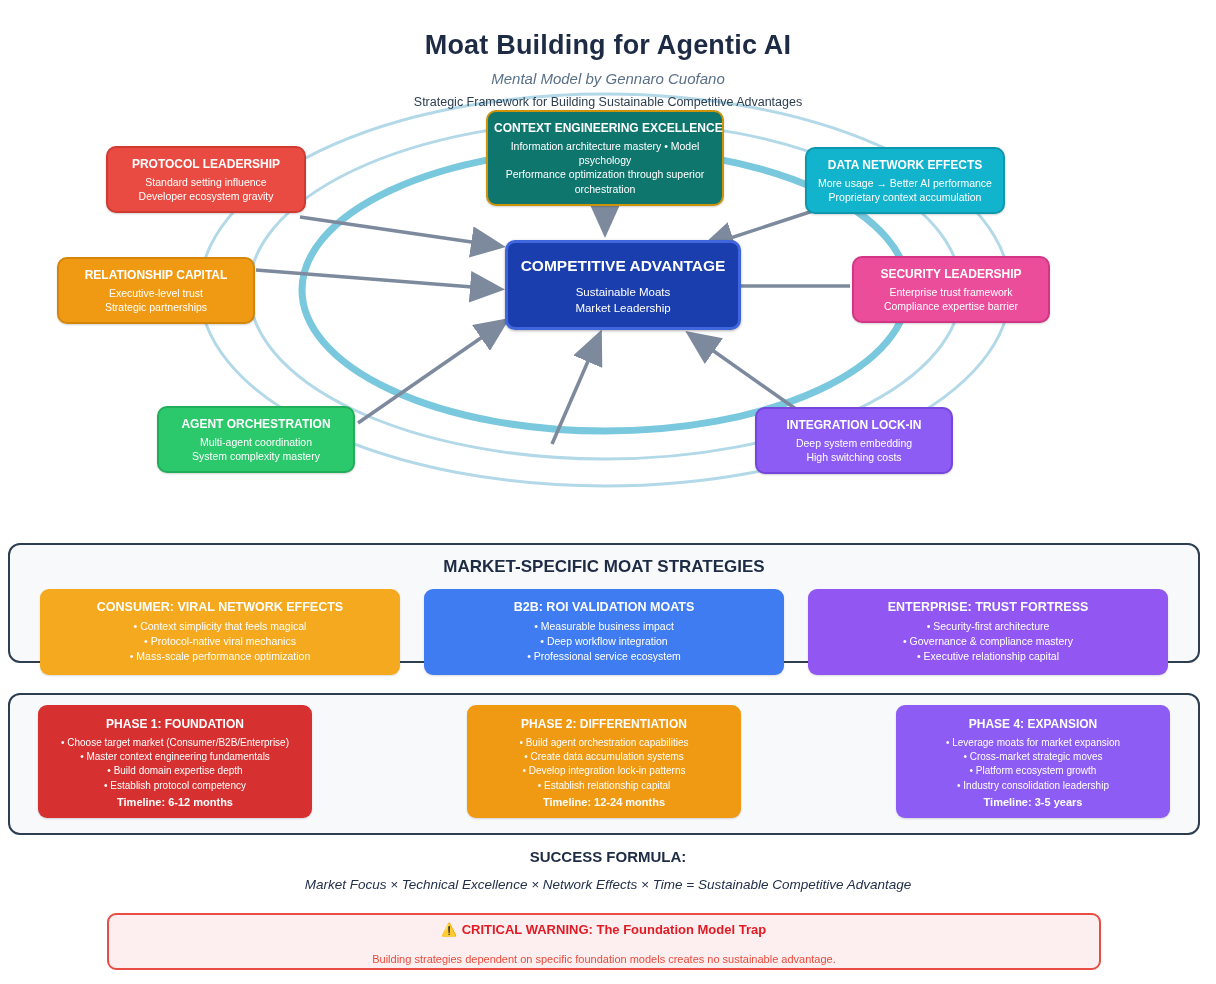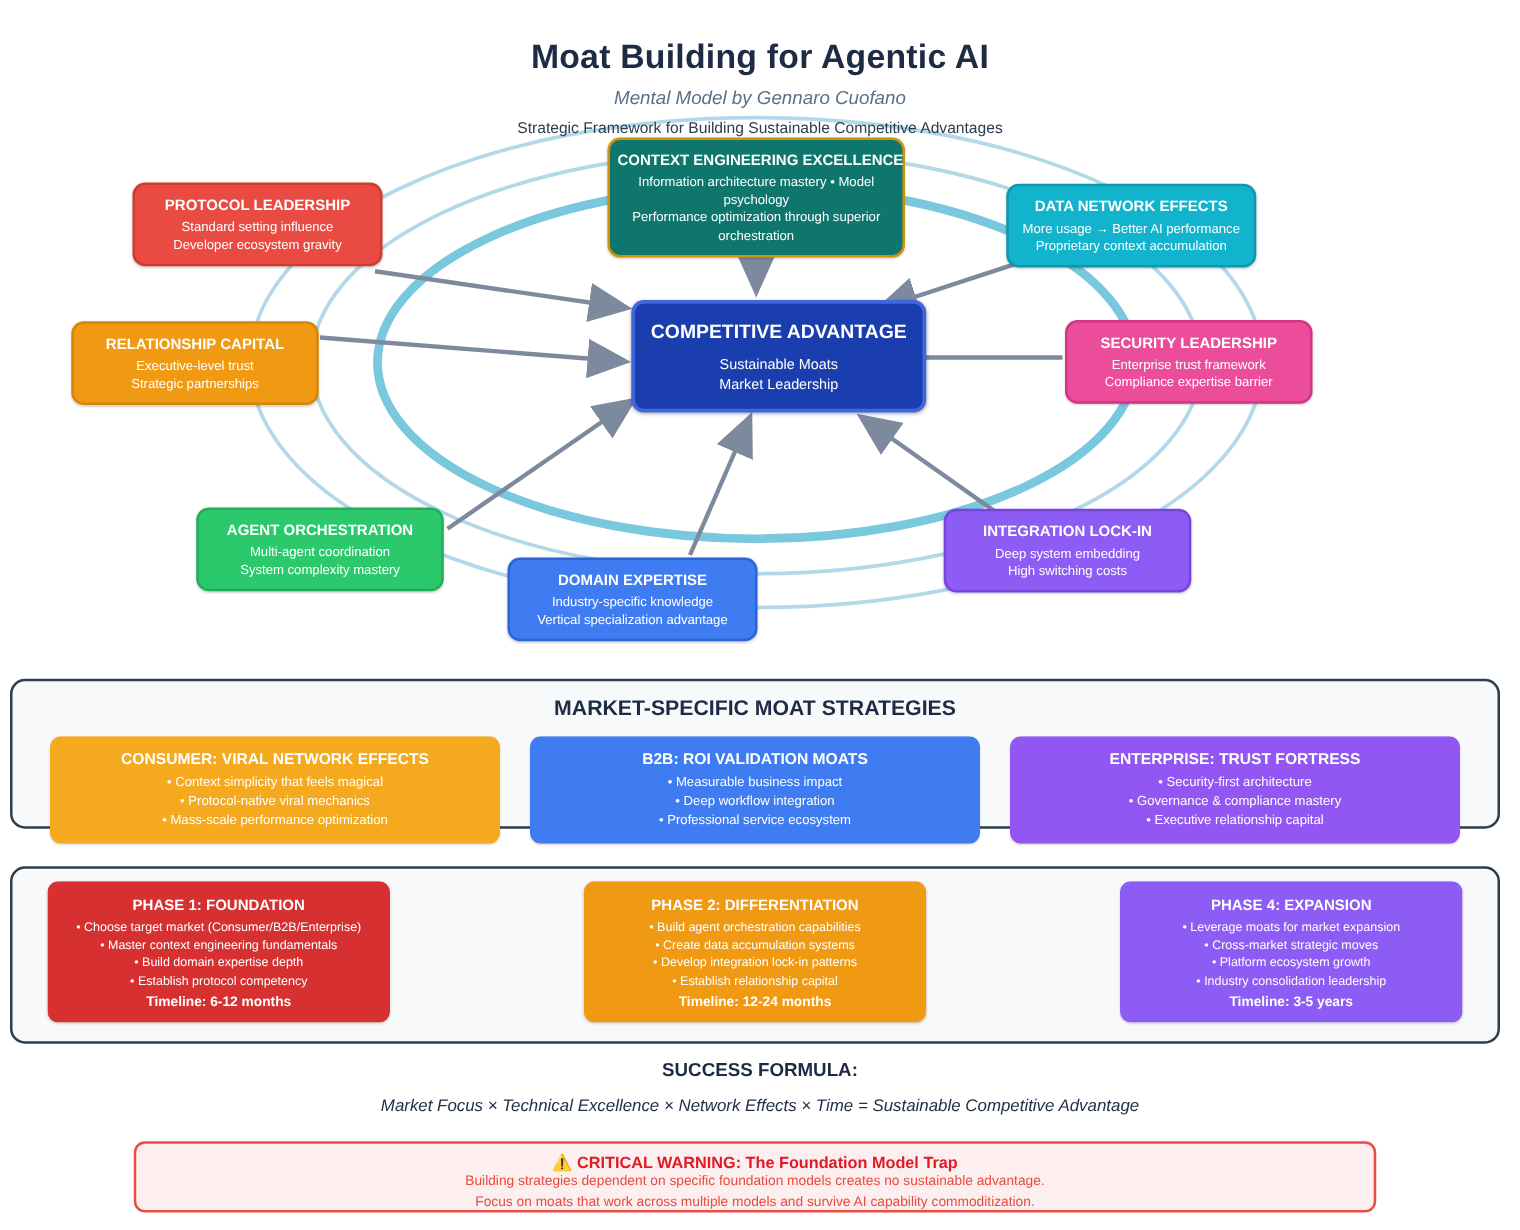--- a/index.html
+++ b/index.html
@@ -57,21 +57,21 @@
   .timeline { font-size:11px; font-weight:bold; margin-top:3px; }
 
   
   .success { position:absolute; left:0; top:848px; width:1216px; text-align:center; }
   .success-title { font-size:15px; font-weight:bold; color:#1e2b45; }
   .success-formula { margin-top:12px; font-size:13.5px; font-style:italic; color:#23304a; }
   .warning { position:absolute; left:107px; top:913px; width:994px; height:57px;
              background:#fdeef0; border:2px solid #e84c43; border-radius:9px;
              text-align:center; padding-top:7px; }
   .warning-title { font-size:13px; font-weight:bold; color:#e01b24; }
-  .warning-line { font-size:11px; color:#e74c3c; line-height:1.45; margin-top:1px; }
+  .warning-line { font-size:11px; color:#e74c3c; line-height:1.45; margin-top:15px; }
   .warning-line:first-of-type { margin-top:4px; }
 </style>
 </head>
 <body>
 
 <div class="canvas">
 
   <div class="hdr">
     <div class="hdr-title">Moat Building for Agentic AI</div>
     <div class="hdr-sub">Mental Model by Gennaro Cuofano</div>
@@ -128,25 +128,20 @@
   <div class="node c-pink" style="left:852px;top:256px;width:198px;">
     <div class="node-title">SECURITY LEADERSHIP</div>
     <div class="node-line">Enterprise trust framework</div>
     <div class="node-line">Compliance expertise barrier</div>
   </div>
   <div class="node c-green" style="left:157px;top:406px;width:198px;">
     <div class="node-title">AGENT ORCHESTRATION</div>
     <div class="node-line">Multi-agent coordination</div>
     <div class="node-line">System complexity mastery</div>
   </div>
-  <div class="node c-blue" style="left:406px;top:446px;width:200px;">
-    <div class="node-title">DOMAIN EXPERTISE</div>
-    <div class="node-line">Industry-specific knowledge</div>
-    <div class="node-line">Vertical specialization advantage</div>
-  </div>
   <div class="node c-purple" style="left:755px;top:407px;width:198px;">
     <div class="node-title">INTEGRATION LOCK-IN</div>
     <div class="node-line">Deep system embedding</div>
     <div class="node-line">High switching costs</div>
   </div>
 
   <div class="section" style="top:543px;height:120px;">
     <div class="section-title">MARKET-SPECIFIC MOAT STRATEGIES</div>
     <div class="cards">
       <div class="card strategy-card c-amber">

